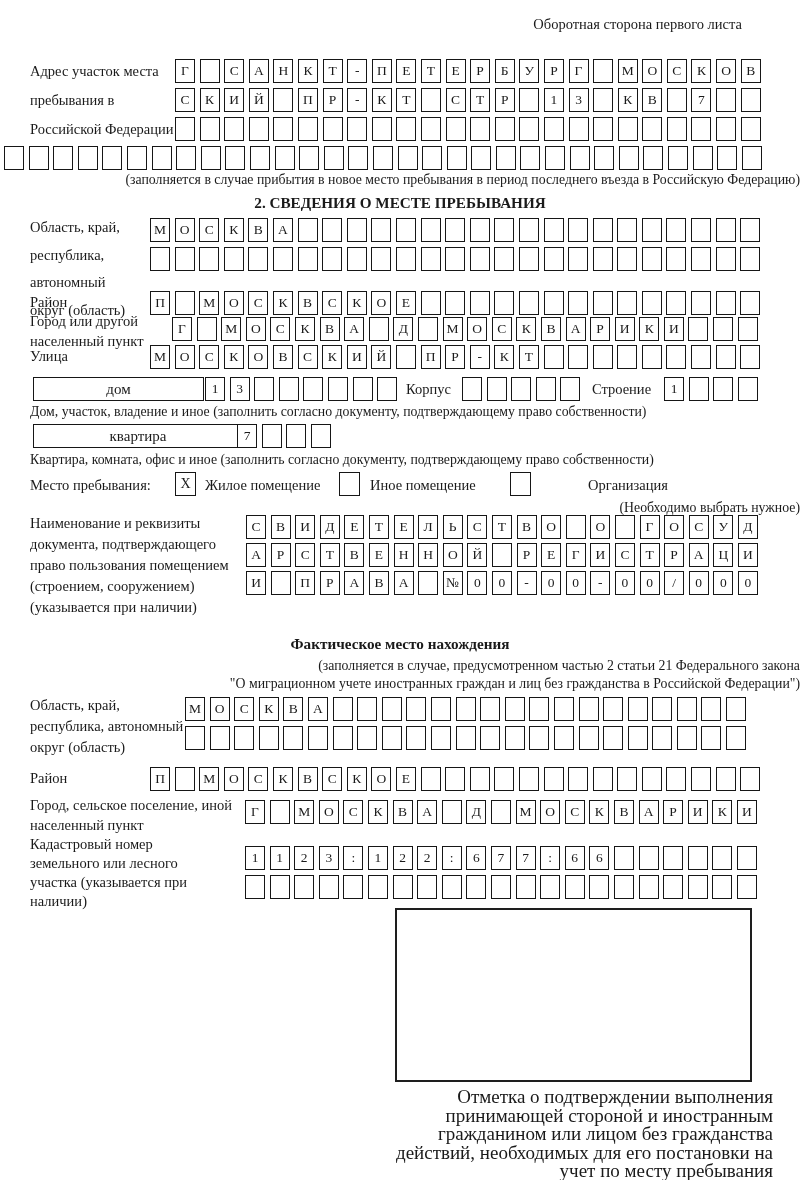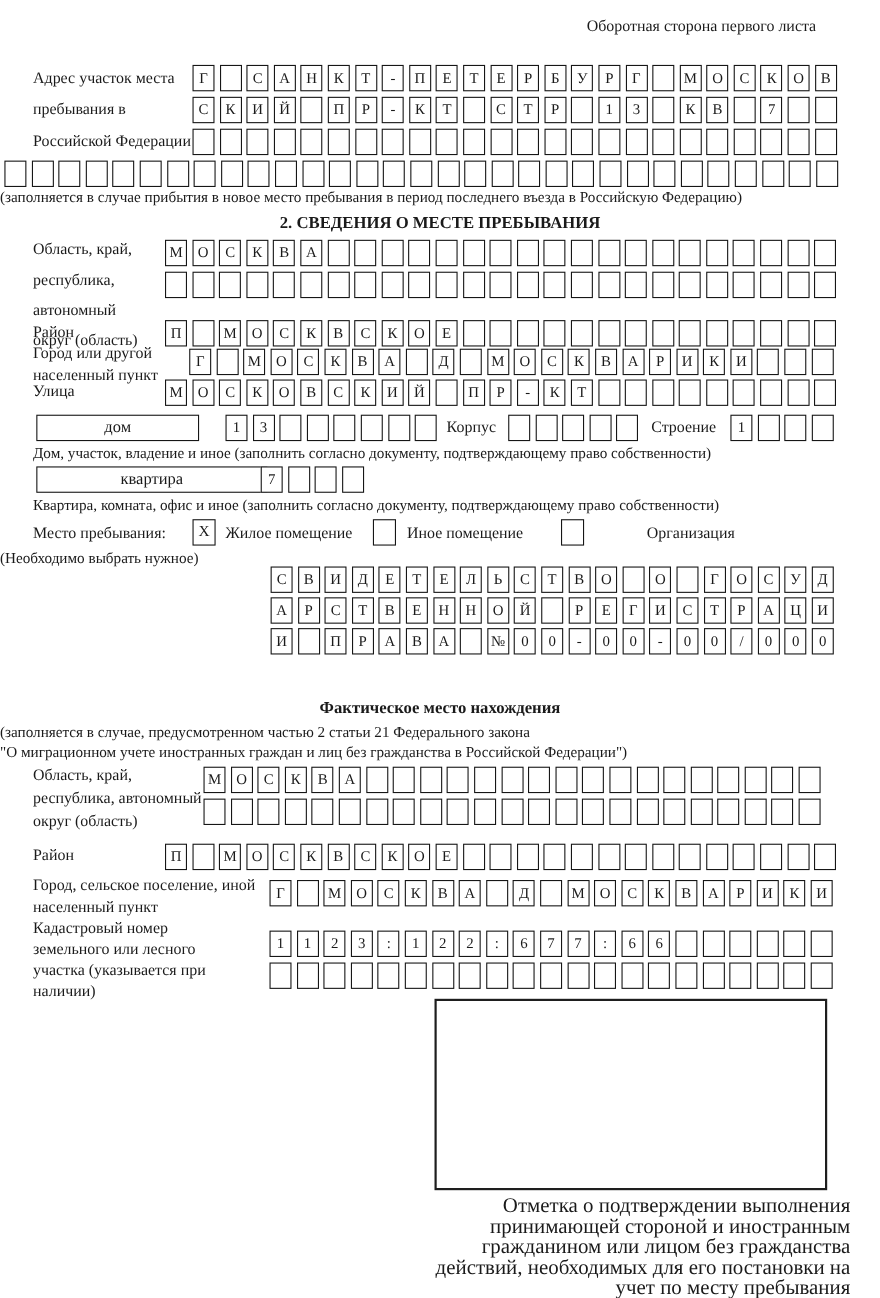--- a/index.html
+++ b/index.html
@@ -3,21 +3,21 @@
 <meta charset="utf-8">
 <style>
   * { margin:0; padding:0; box-sizing:border-box; }
   body { background:#ffffff; font-family:"Liberation Serif","DejaVu Serif",serif; color:#1a1a1a; }
   .page { position:relative; width:800px; height:1180px; background:#ffffff; overflow:hidden; }
 
   .abs { position:absolute; }
   .lbl { font-size:14.5px; line-height:18px; }
   .cap { font-size:13.8px; }
   .ttl { font-weight:bold; font-size:15.2px; text-align:center; width:100%; }
-  .center { text-align:left; width:100%; }
+  .center { text-align:right; width:100%; }
 
   .grid { display:flex; gap:4.6px; }
   .cell {
     width:20px; height:24px; border:1.7px solid #161616; background:#fff;
     display:flex; align-items:center; justify-content:center;
     font-size:13.5px; line-height:1; flex:0 0 auto;
   }
   .widebox {
     height:24px; border:1.7px solid #161616; background:#fff;
     display:flex; align-items:center; justify-content:center; font-size:15px;
@@ -44,21 +44,21 @@
   .lbl-obl { left:30px; top:214px; width:112px; line-height:27.5px; }
   .r-obl1 { left:150px; top:218px; }
   .r-obl2 { left:150px; top:247px; }
   .lbl-raion { left:30px; top:293px; }
   .r-raion { left:150px; top:291px; }
   .lbl-gorod { left:30px; top:312px; width:150px; line-height:19.5px; }
   .r-gorod { left:172px; top:317px; }
   .lbl-ulitsa { left:30px; top:347px; }
   .r-ulitsa { left:150px; top:345px; }
 
-  .box-dom { left:33px; top:377px; width:148px; }
+  .box-dom { left:33px; top:377px; width:171px; }
   .r-dom1 { left:205px; top:377px; }
   .lbl-korpus { left:406px; top:380px; }
   .r-dom2 { left:462px; top:377px; }
   .lbl-stroenie { left:592px; top:380px; }
   .r-dom3 { left:664px; top:377px; }
   .cap-dom { left:30px; top:404px; }
 
   .box-kv { left:33px; top:424px; width:210px; }
   .r-kv { left:237px; top:424px; }
   .cap-kv { left:30px; top:452px; }
@@ -400,20 +400,21 @@
 
   <div class="abs lbl lbl-mesto">Место пребывания:</div>
   <div class="abs checkbox cb-1">X</div>
   <div class="abs lbl opt-1">Жилое помещение</div>
   <div class="abs checkbox cb-2"></div>
   <div class="abs lbl opt-2">Иное помещение</div>
   <div class="abs checkbox cb-3"></div>
   <div class="abs lbl opt-3">Организация</div>
   <div class="abs center hint-mesto">(Необходимо выбрать нужное)</div>
 
+  <div class="abs lbl lbl-doc">Наименование и реквизиты документа, подтверждающего право пользования помещением (строением, сооружением) (указывается при наличии)</div>
   <div class="abs grid r-doc1">
       <div class="cell">С</div>
       <div class="cell">В</div>
       <div class="cell">И</div>
       <div class="cell">Д</div>
       <div class="cell">Е</div>
       <div class="cell">Т</div>
       <div class="cell">Е</div>
       <div class="cell">Л</div>
       <div class="cell">Ь</div>

